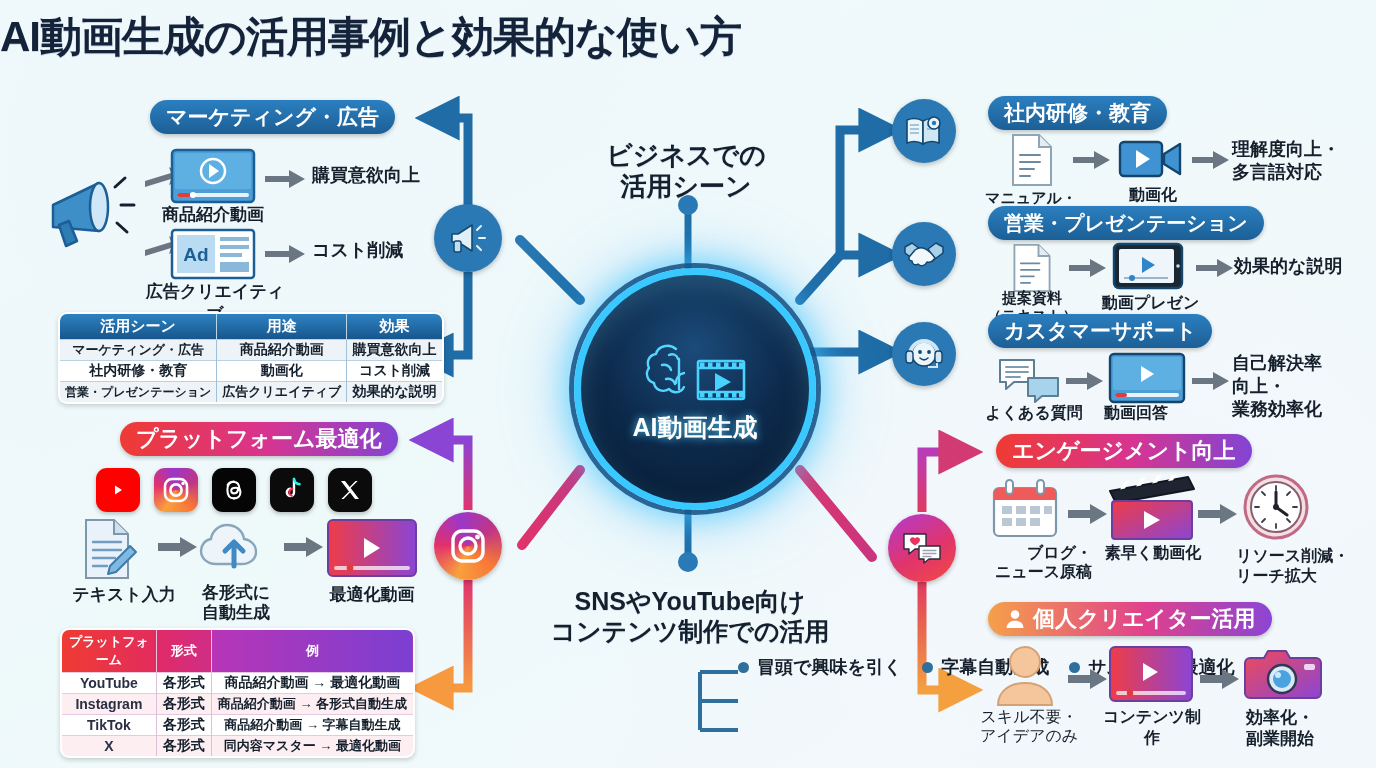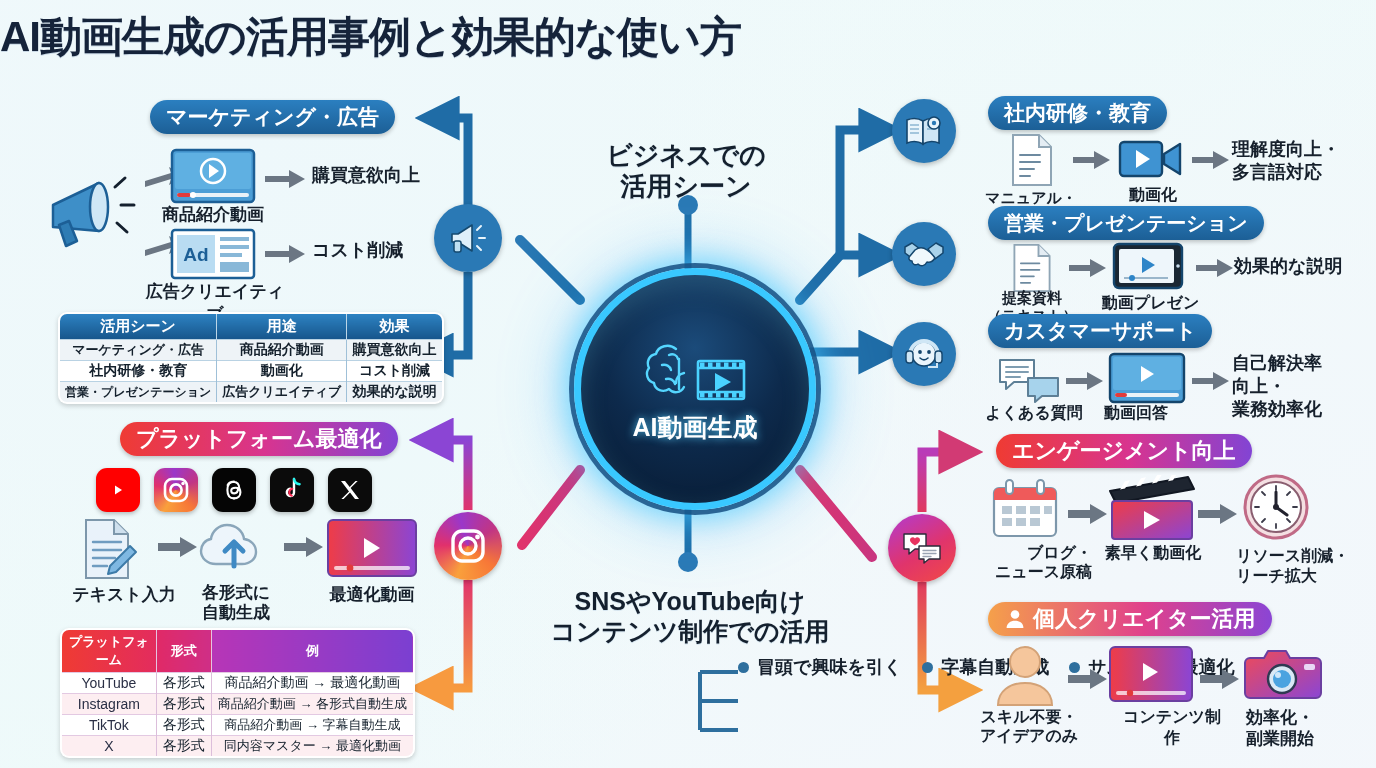--- a/index.html
+++ b/index.html
@@ -93,21 +93,21 @@
   .tbl2{border:2px solid #b3379b;border-radius:9px;overflow:hidden;
     box-shadow:0 2px 5px rgba(0,0,0,.18);}
   .tbl2 th{
     color:#fff;font-size:13px;font-weight:bold;padding:3px 6px;
     border-right:1px solid #e5c4e0;
   }
   .tbl2 th.c1{background:linear-gradient(90deg,#ef3b33,#e32c5e);margin-top:38px;}
   .tbl2 th.c2{background:linear-gradient(90deg,#e02a66,#cf2e86);}
   .tbl2 th.c3{background:linear-gradient(90deg,#b735b6,#7b3fd1);}
   .tbl2 td{
-    font-size:14px;font-weight:normal;color:#14202c;text-align:center;
+    font-size:14px;font-weight:bold;color:#14202c;text-align:center;
     padding:1px 6px;border-right:1px solid #dcbedb;border-top:1px solid #e3c9e2;
     white-space:nowrap;
   }
   .tbl2 tr:nth-child(even) td{background:#fdeef1;}
   .tbl2 td.plat{color:#2a2f45;}
   .tbl2 th:last-child,.tbl2 td:last-child{border-right:none;}
   .blist{display:flex;gap:20px;padding-left:8px;}
   .bitem{display:flex;align-items:center;gap:8px;font-size:18px;font-weight:bold;color:#16202c;white-space:nowrap;}
   .bdot{width:11px;height:11px;border-radius:50%;background:#2e6f9e;flex:0 0 auto;}
 
@@ -657,39 +657,39 @@
       <circle cx="11" cy="6.5" r="4.3" fill="#fff"></circle>
       <path d="M2.6 20c0-4.6 3.8-7.2 8.4-7.2s8.4 2.6 8.4 7.2z" fill="#fff"></path>
     </svg>
     <span>個人クリエイター活用</span>
   </div>
 
   <svg class="abs" style="left:992px;top:645px;" width="66" height="62" viewBox="0 0 66 62">
     <circle cx="33" cy="17" r="15" fill="#f5c69c" stroke="#d3a277" stroke-width="2"></circle>
     <path d="M6 60c0-14 12-22 27-22s27 8 27 22z" fill="#f5c69c" stroke="#d3a277" stroke-width="2"></path>
   </svg>
-  <div class="abs cap" style="left:964px;top:707px;width:130px;text-align:center;font-size:16px;font-weight:bold;line-height:1.2;">スキル不要・<br>アイデアのみ</div>
+  <div class="abs cap" style="left:964px;top:707px;width:130px;text-align:center;font-size:16px;font-weight:normal;line-height:1.2;">スキル不要・<br>アイデアのみ</div>
 
   <svg class="abs" style="left:1068px;top:668px;" width="40" height="22" viewBox="0 0 40 22">
     <path d="M0 7h22V1l17 10-17 10v-6H0z" fill="#6b7683"></path>
   </svg>
 
   <svg class="abs" style="left:1108px;top:645px;" width="86" height="58" viewBox="0 0 86 58">
     <defs>
         <linearGradient id="vg3" x1="0" y1="0" x2="1" y2="0">
       <stop offset="0%" stop-color="#ef3c47"></stop>
           <stop offset="100%" stop-color="#8b45d4"></stop>
         </linearGradient>
       </defs>
     <rect x="2" y="2" width="82" height="54" rx="5" fill="url(#vg3)" stroke="#6b3fa0" stroke-width="2"></rect>
     <path d="M35 18l15 9-15 9z" fill="#fff"></path>
     <rect x="8" y="46" width="70" height="4" rx="2" fill="rgba(255,255,255,.72)"></rect>
     <circle cx="22" cy="48" r="3.2" fill="#e23b3b"></circle>
   </svg>
-  <div class="abs cap" style="left:1096px;top:707px;width:112px;text-align:center;font-size:16px;font-weight:bold;margin-left:20px;">コンテンツ制作</div>
+  <div class="abs cap" style="left:1096px;top:707px;width:112px;text-align:center;font-size:16px;font-weight:bold;">コンテンツ制作</div>
 
   <svg class="abs" style="left:1200px;top:668px;" width="40" height="22" viewBox="0 0 40 22">
     <path d="M0 7h22V1l17 10-17 10v-6H0z" fill="#6b7683"></path>
   </svg>
 
   <svg class="abs" style="left:1242px;top:643px;" width="82" height="62" viewBox="0 0 82 62">
     <defs>
         <linearGradient id="cg1" x1="0" y1="0" x2="1" y2="1">
       <stop offset="0%" stop-color="#ef4a58"></stop>
           <stop offset="100%" stop-color="#8b45d4"></stop>

